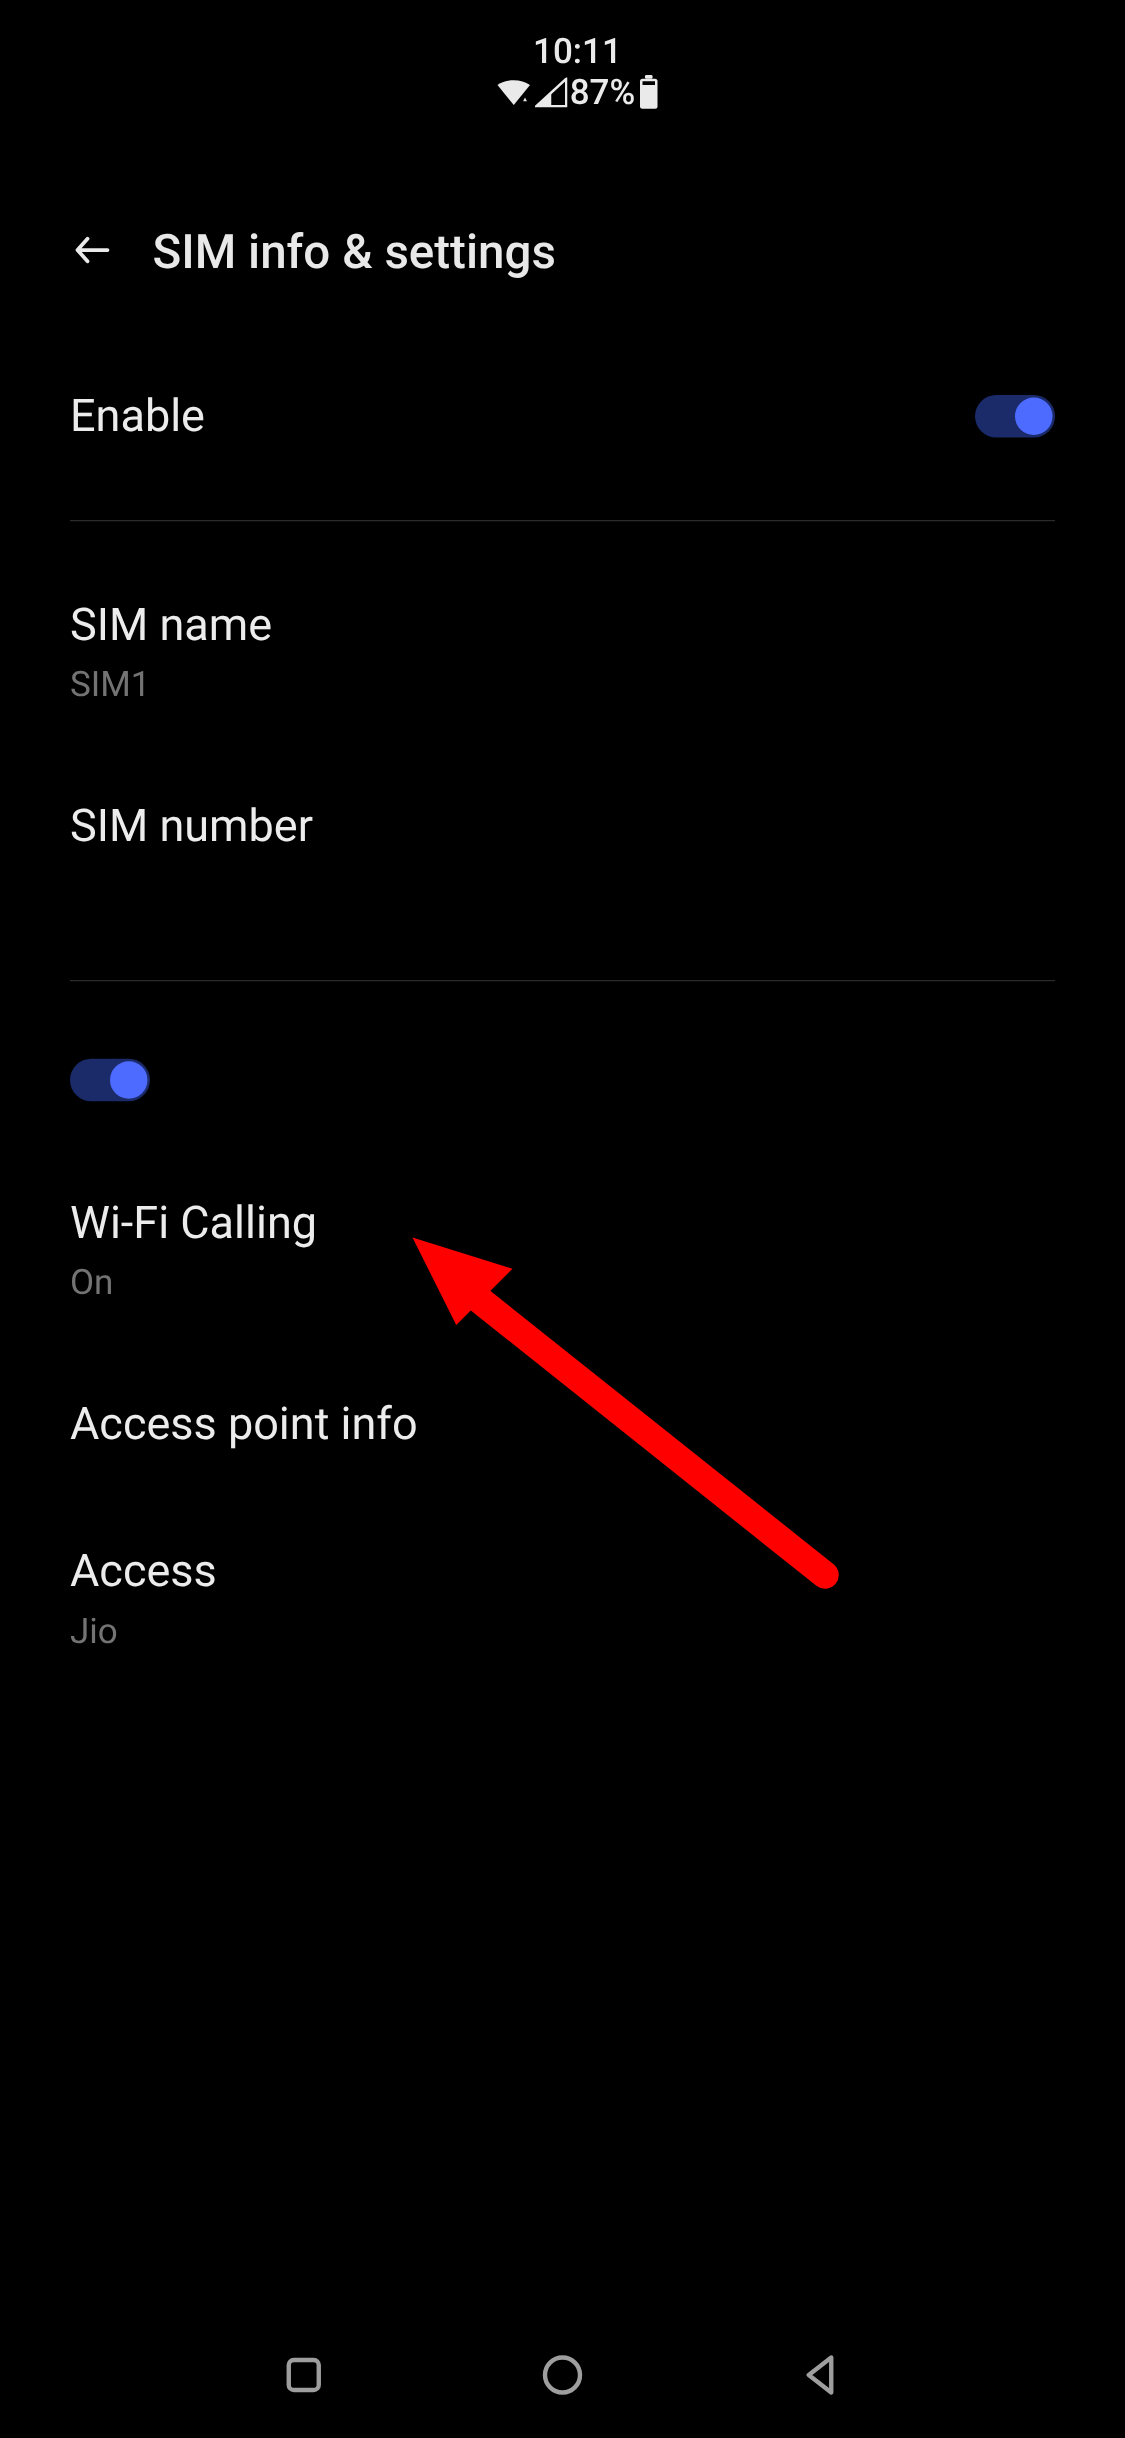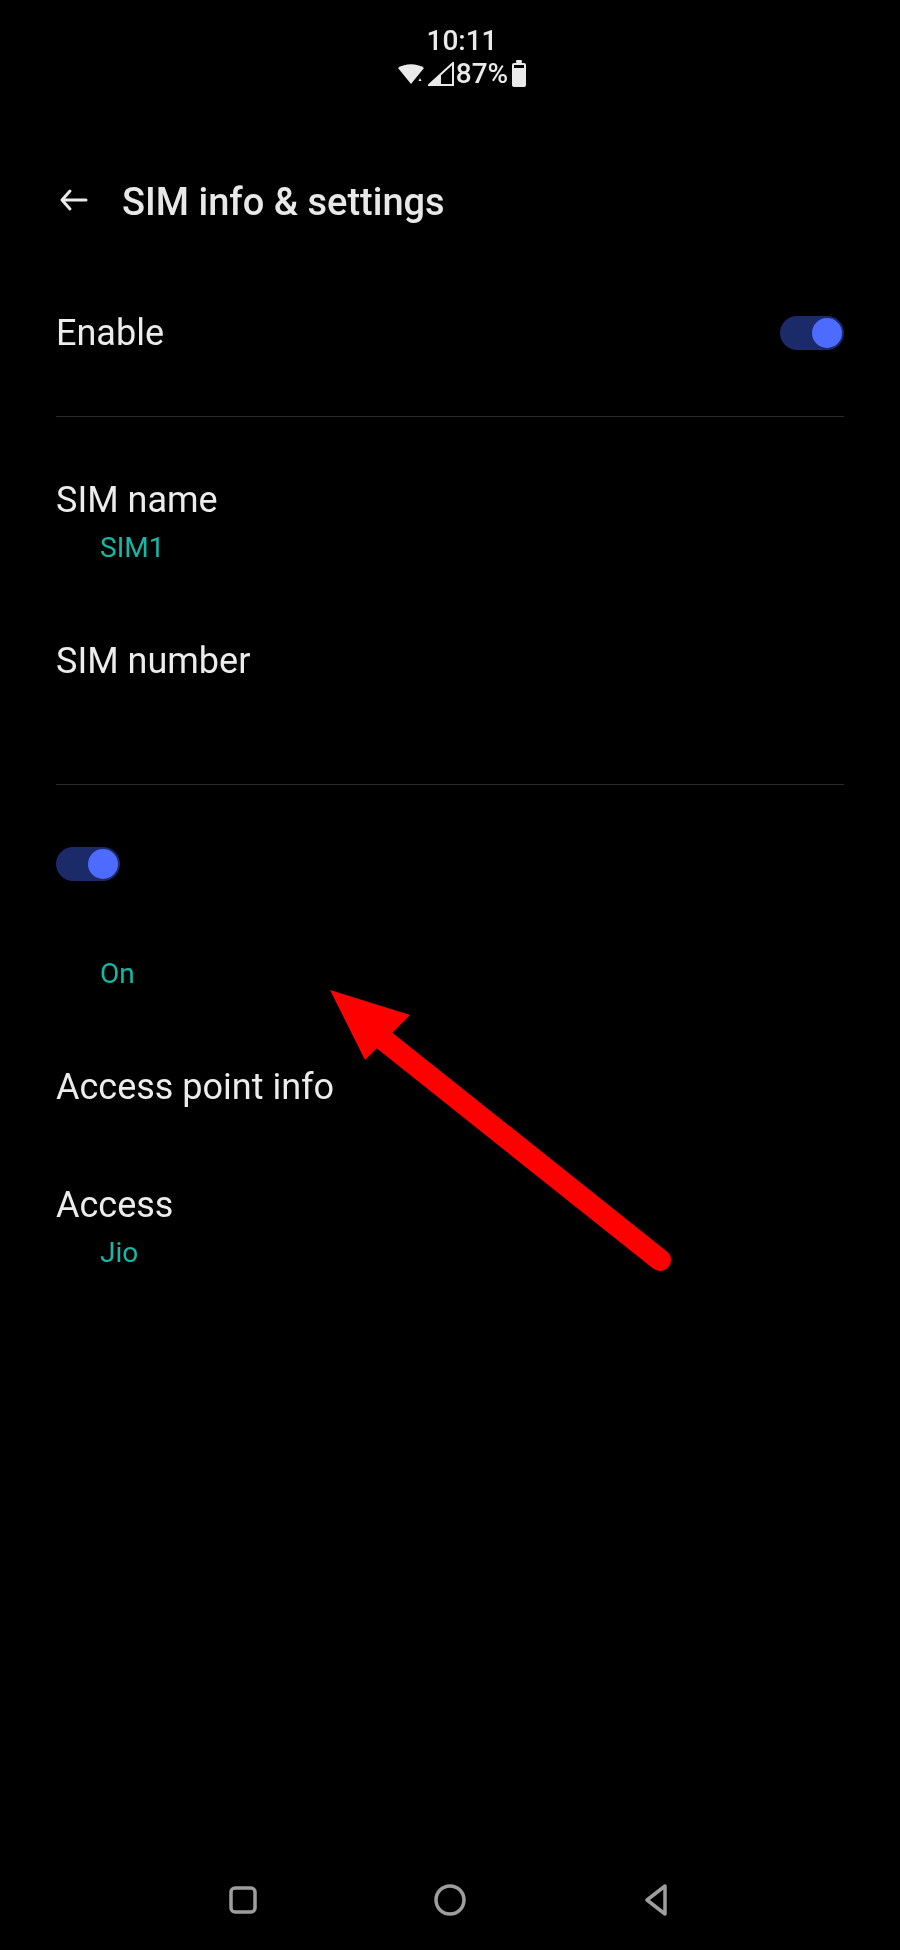--- a/index.html
+++ b/index.html
@@ -57,22 +57,21 @@
     gap: 10px;
   }
   .row-title {
     font-size: 36px;
     font-weight: 400;
     color: #ececec;
     text-align: center;
   }
   .row-sub {
     font-size: 28px;
-    color: #14b8a6;
-    margin-left: 44px;
+    color: #737373;
   }
   .row-sub.blurred {
     filter: blur(8px);
     color: #6a6a6a;
     min-height: 30px;
   }
 
   .divider {
     height: 1px;
     background: #2a2a2a;
@@ -183,20 +182,21 @@
 </div>
 
 <div class="divider"></div>
 
 <div class="row">
   <div class="toggle"></div>
 </div>
 
 <div class="row">
   <div class="row-text">
+    <span class="row-title">Wi-Fi Calling</span>
     <span class="row-sub">On</span>
   </div>
 </div>
 
 <div class="row">
   <div class="row-text">
     <span class="row-title">Access point info</span>
   </div>
 </div>
 

